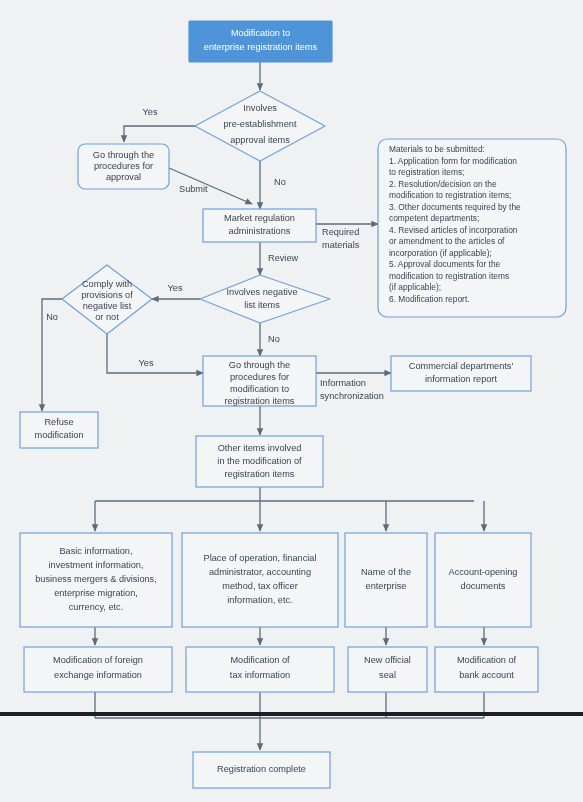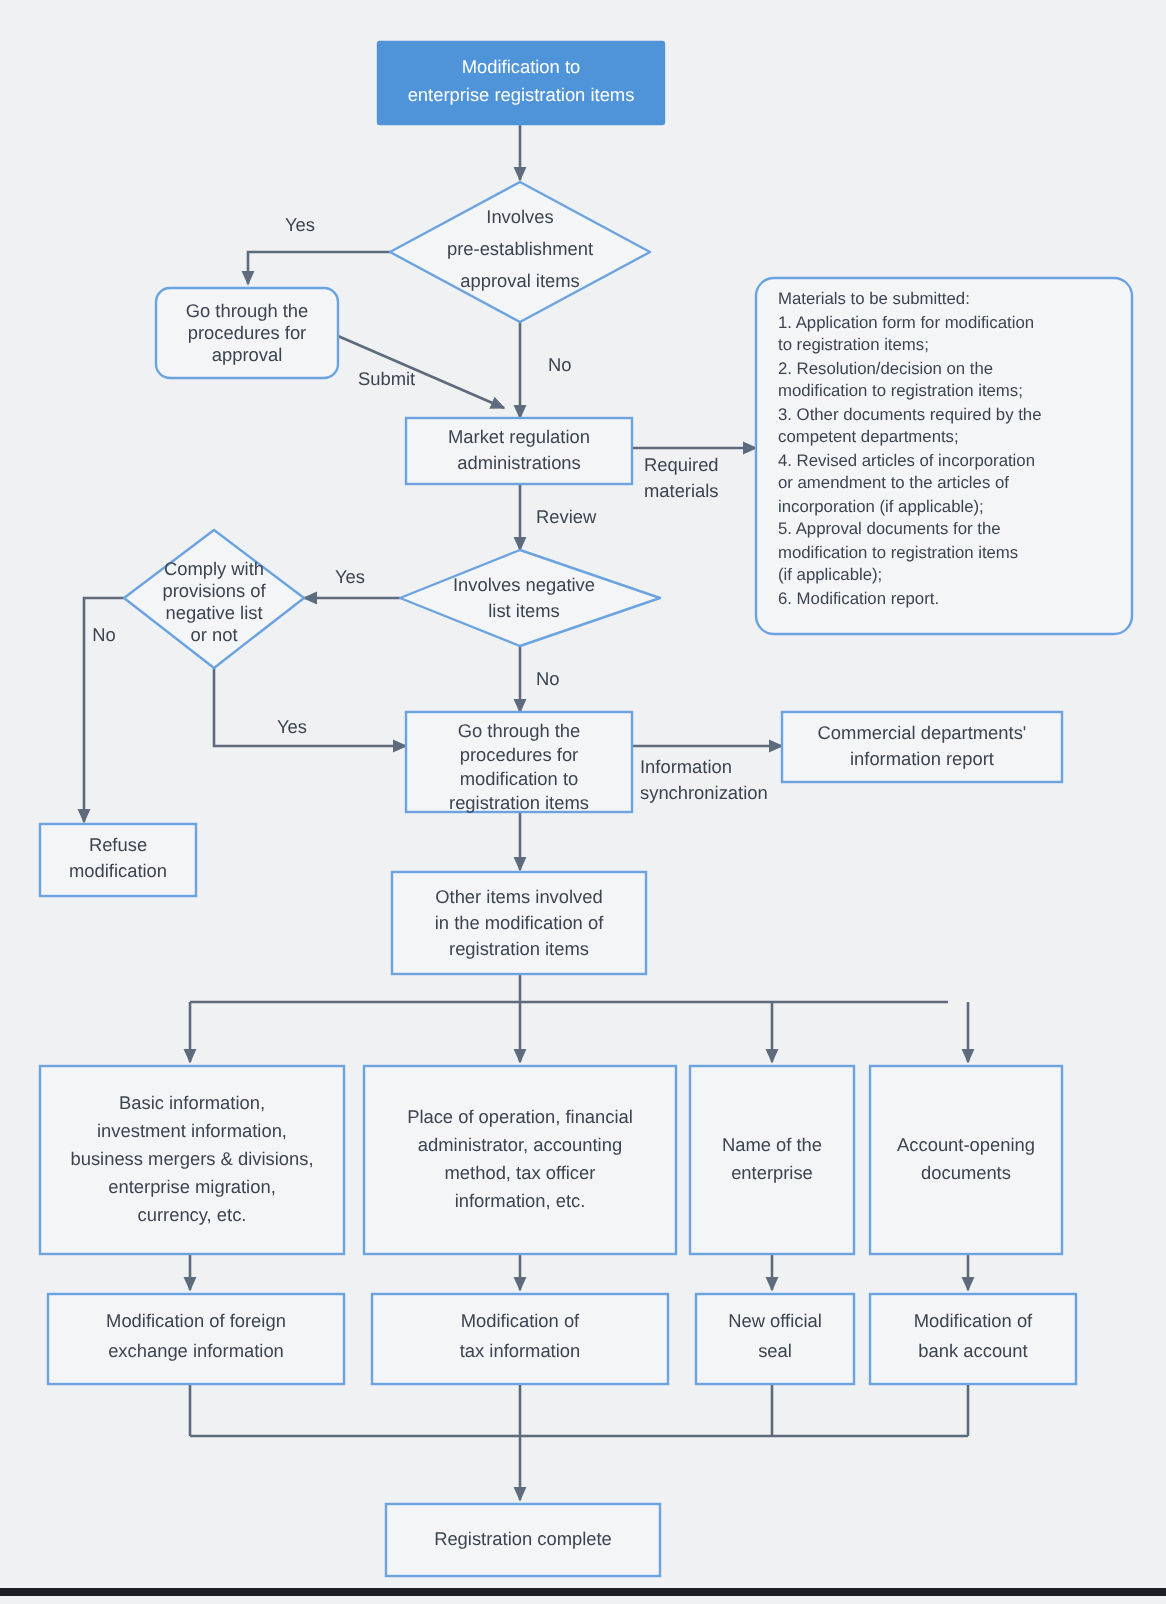--- a/index.html
+++ b/index.html
@@ -13,21 +13,21 @@
     height: 802px;
     overflow: hidden;
     font-family: "Liberation Sans", sans-serif;
     position: relative;
   }
   #flow-root {
     position: absolute;
     left: 0;
     top: 0;
     width: 583px;
-    height: 798px;
+    height: 716px;
   }
   svg#flow-svg {
     display: block;
     width: 583px;
     height: 802px;
     background: #f0f1f3;
   }
   .node-rect {
     fill: #f4f5f7;
     stroke: #6ba3e0;

